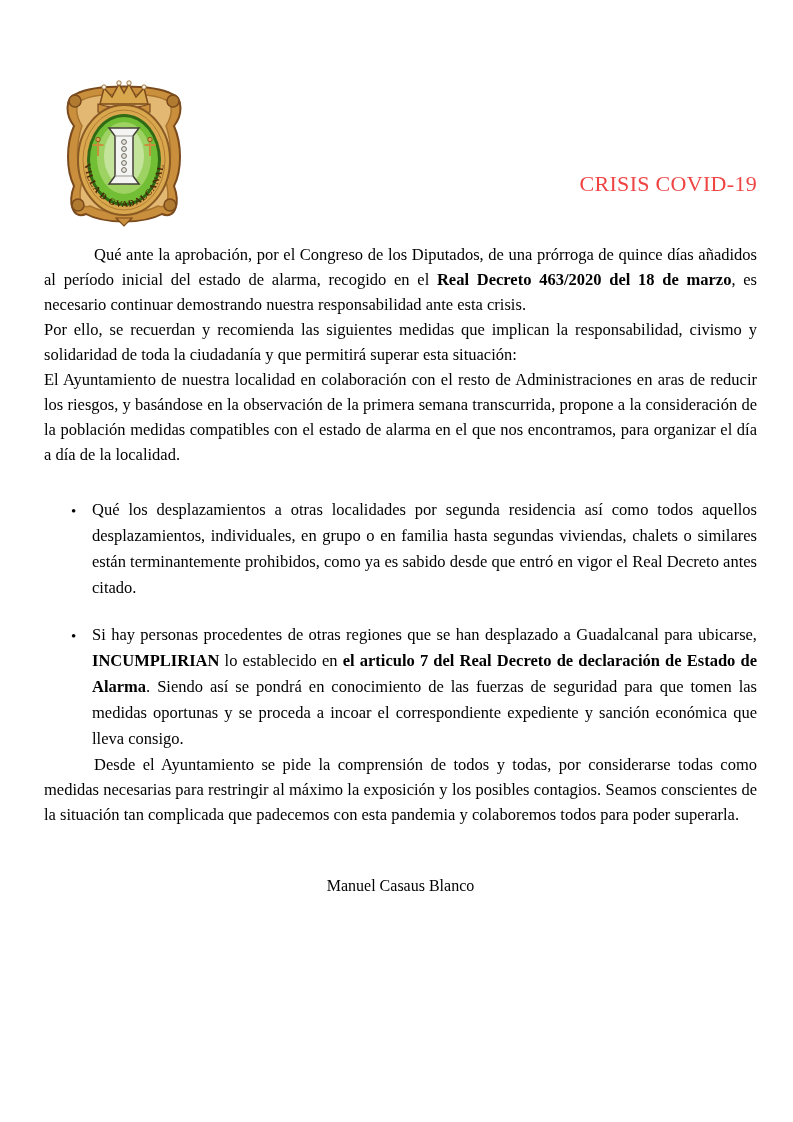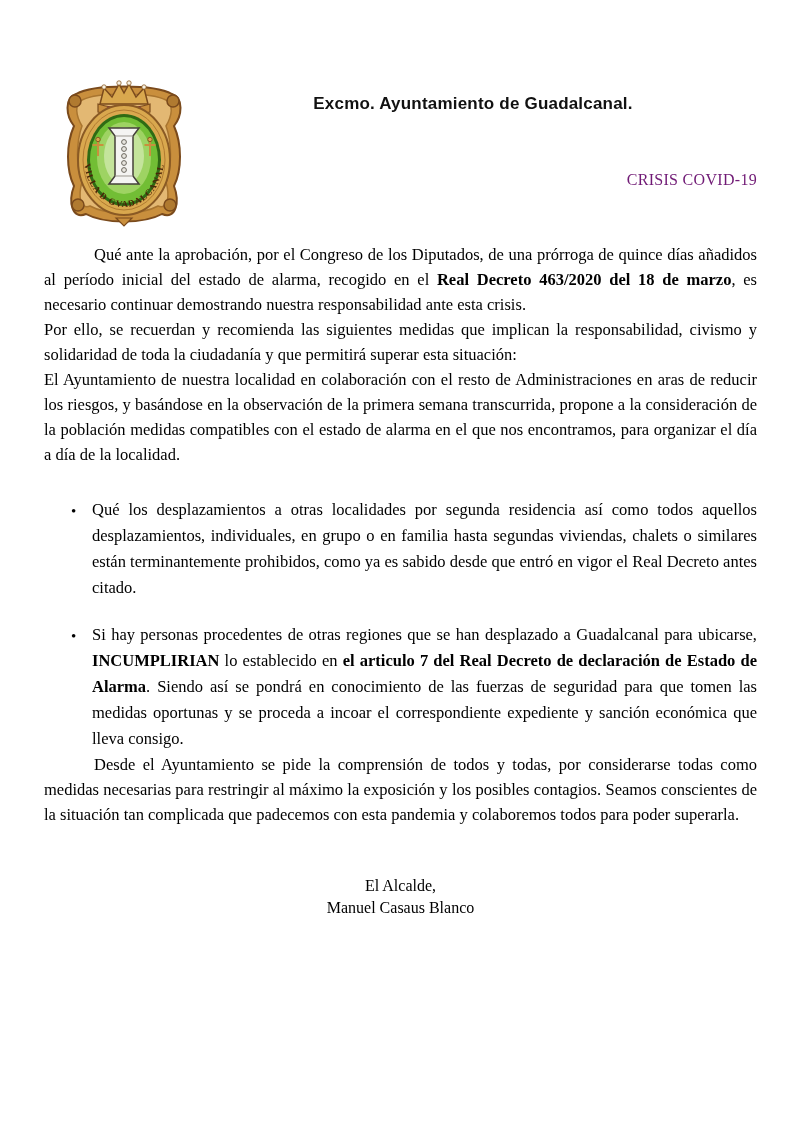--- a/index.html
+++ b/index.html
@@ -33,23 +33,23 @@
     font-family: "Liberation Sans", sans-serif;
     font-weight: bold;
     font-size: 17px;
     letter-spacing: 0.2px;
     color: #111111;
   }
   .crisis-label {
     position: absolute;
     top: 171px;
     right: 36px;
-    font-size: 16px;
+    font-size: 22px;
     letter-spacing: 0.3px;
-    color: #701a75;
+    color: #ef4444;
   }
   .content {
     position: absolute;
     top: 242px;
     left: 44px;
     width: 713px;
     font-size: 16.5px;
     line-height: 25px;
   }
   .salutation {
@@ -154,35 +154,33 @@
     <defs>
       <path id="arcMotto" d="M 22,86 A 40,49 0 0 0 102,86" fill="none"></path>
     </defs>
     <text font-size="9" font-weight="bold" fill="#4A2408" letter-spacing="1" font-family="'Liberation Serif', serif">
       <textPath href="#arcMotto" startOffset="50%" text-anchor="middle">VILLA D GVADALCANAL</textPath>
     </text>
 
     <path d="M54,146 L62,154 L70,146 Z" fill="#C98F3D" stroke="#7A4A1C" stroke-width="1.2"></path>
   </svg>
 
-  <div class="header-title">Excmo. Ayuntamiento de Guadalcanal.</div>
   <div class="crisis-label">CRISIS COVID-19</div>
 
   <div class="content">
 
     <p class="body-para indent">Qué ante la aprobación, por el Congreso de los Diputados, de una prórroga de quince días añadidos al período inicial del estado de alarma, recogido en el <b>Real Decreto 463/2020 del 18 de marzo</b>, es necesario continuar demostrando nuestra responsabilidad ante esta crisis.</p>
     <p class="body-para">Por ello, se recuerdan y recomienda las siguientes medidas que implican la responsabilidad, civismo y solidaridad de toda la ciudadanía  y que permitirá superar esta situación:</p>
     <p class="body-para">El Ayuntamiento de nuestra localidad en colaboración con el resto de Administraciones en aras de reducir los riesgos, y basándose en la observación de la primera semana transcurrida, propone a la consideración de la población medidas compatibles con el estado de alarma en el que nos encontramos, para organizar el día a día de la localidad.</p>
 
     <ul class="measures">
       <li>Qué los desplazamientos a otras localidades por segunda residencia así como todos aquellos desplazamientos, individuales, en grupo o en familia hasta segundas viviendas, chalets o similares están terminantemente prohibidos, como ya es sabido desde que entró en vigor el Real Decreto antes citado.</li>
       <li>Si hay personas procedentes de otras regiones que se han desplazado a Guadalcanal para ubicarse,  <b>INCUMPLIRIAN</b> lo establecido en <b>el articulo 7 del Real Decreto de declaración de Estado de Alarma</b>. Siendo así se pondrá en conocimiento de las fuerzas de seguridad para que tomen las medidas oportunas y se proceda a incoar el correspondiente expediente y sanción económica que lleva consigo.</li>
     </ul>
 
     <p class="body-para indent closing">Desde el Ayuntamiento se pide la comprensión de todos y todas, por considerarse todas como medidas necesarias para restringir al máximo la exposición y los posibles contagios. Seamos conscientes de la situación tan complicada que padecemos con esta pandemia y colaboremos todos para poder superarla.</p>
 
     <div class="signature">
-      <div>El Alcalde,</div>
       <div>Manuel Casaus Blanco</div>
     </div>
   </div>
 
 </div>
 
 </body></html>

